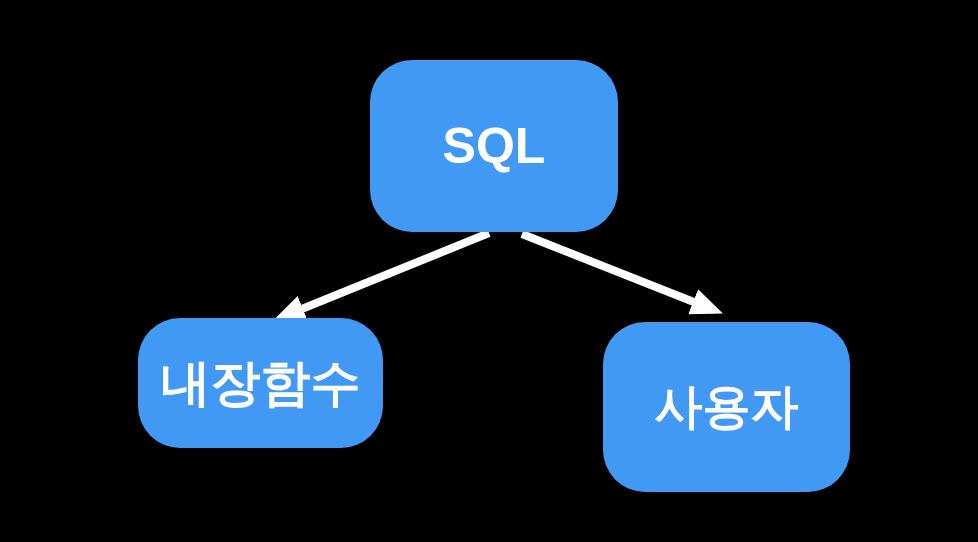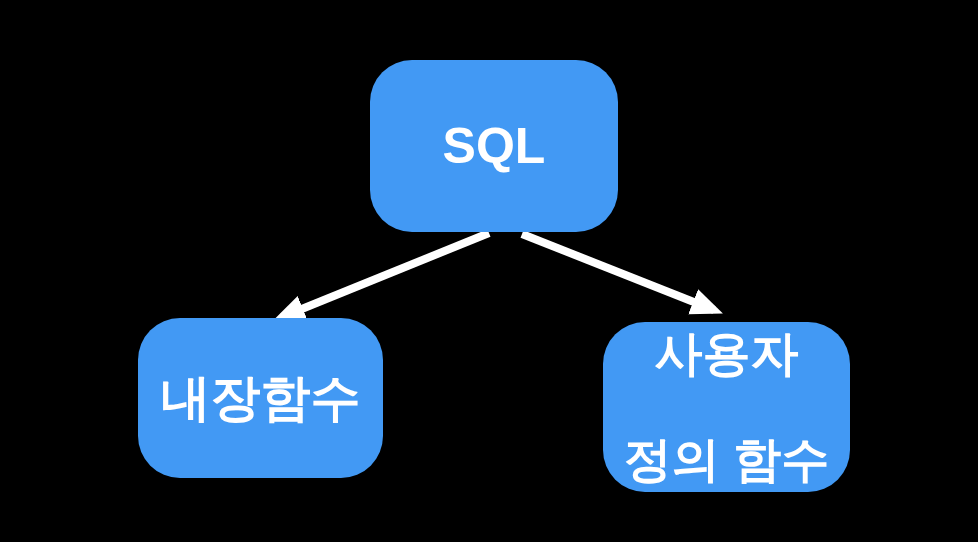--- a/index.html
+++ b/index.html
@@ -39,21 +39,21 @@
     justify-content: center;
   }
   .node .line { display: block; white-space: nowrap; }
   .node-sql {
     left: 370px; top: 60px;
     width: 248px; height: 172px;
     font-size: 50px; line-height: 60px;
   }
   .node-builtin {
     left: 138px; top: 318px;
-    width: 245px; height: 160px;
+    width: 245px; height: 130px;
     font-size: 50px; line-height: 58px;
   }
   .node-udf {
     left: 603px; top: 322px;
     width: 247px; height: 170px;
     font-size: 48px; line-height: 62px; gap: 44px;
   }
 </style>
 </head>
 <body>
@@ -73,16 +73,15 @@
   <div class="node node-sql">
     <span class="line">SQL</span>
   </div>
 
   <div class="node node-builtin">
     <span class="line">내장함수</span>
   </div>
 
   <div class="node node-udf">
     <span class="line">사용자</span>
-    <span class="line">정의 함수</span>
   </div>
 
 </div>
 
 </body></html>

